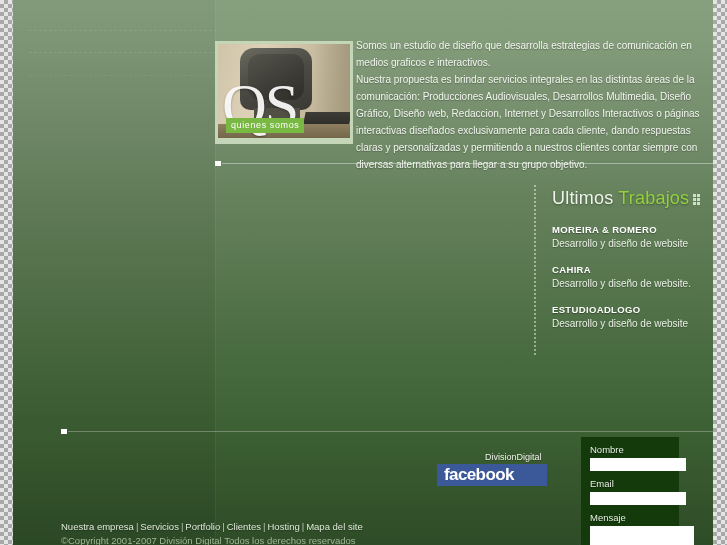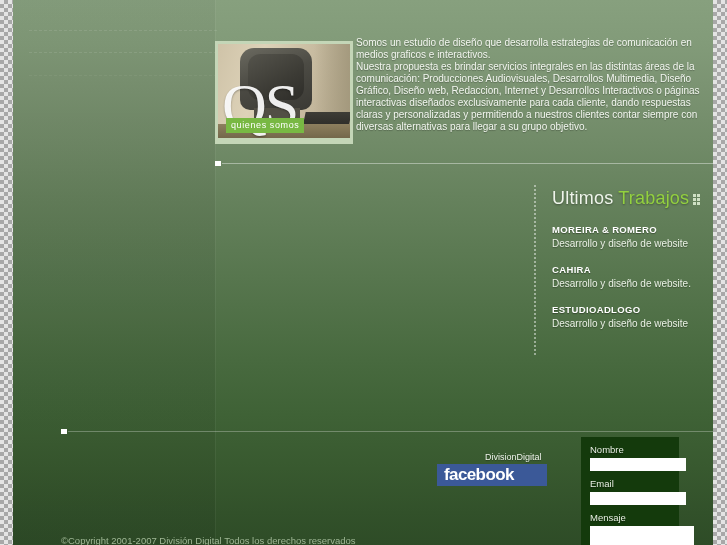--- a/index.html
+++ b/index.html
@@ -172,21 +172,21 @@
   }
 
   
   .intro {
     position: absolute;
     left: 343px;
     top: 37px;
     width: 358px;
     color: #f2f6ef;
     font-size: 10px;
-    line-height: 12px;
+    line-height: 17px;
     text-shadow: 0 1px 1px rgba(0,0,0,0.28);
   }
   .intro p { margin: 0; }
 
   
   .marker-rule {
     position: absolute;
     left: 202px;
     top: 163px;
     width: 498px;
@@ -453,20 +453,23 @@
         <div class="work-desc">Desarrollo y diseño de website</div>
       </div>
     </div>
 
     <div class="footer-rule">
       <div class="sq"></div>
       <div class="bar"></div>
     </div>
 
 
+    <div class="nav">
+      <a href="#">Nuestra empresa</a><span class="sep">|</span><a href="#">Servicios</a><span class="sep">|</span><a href="#">Portfolio</a><span class="sep">|</span><a href="#">Clientes</a><span class="sep">|</span><a href="#">Hosting</a><span class="sep">|</span><a href="#">Mapa del site</a>
+    </div>
 
     <div class="copyright">©Copyright 2001-2007 División Digital Todos los derechos reservados</div>
 
     <div class="fb">
       <div class="fb-label">DivisionDigital</div>
       <div class="fb-bar">facebook</div>
     </div>
 
     <div class="formbox">
       <div class="f-label">Nombre</div>

